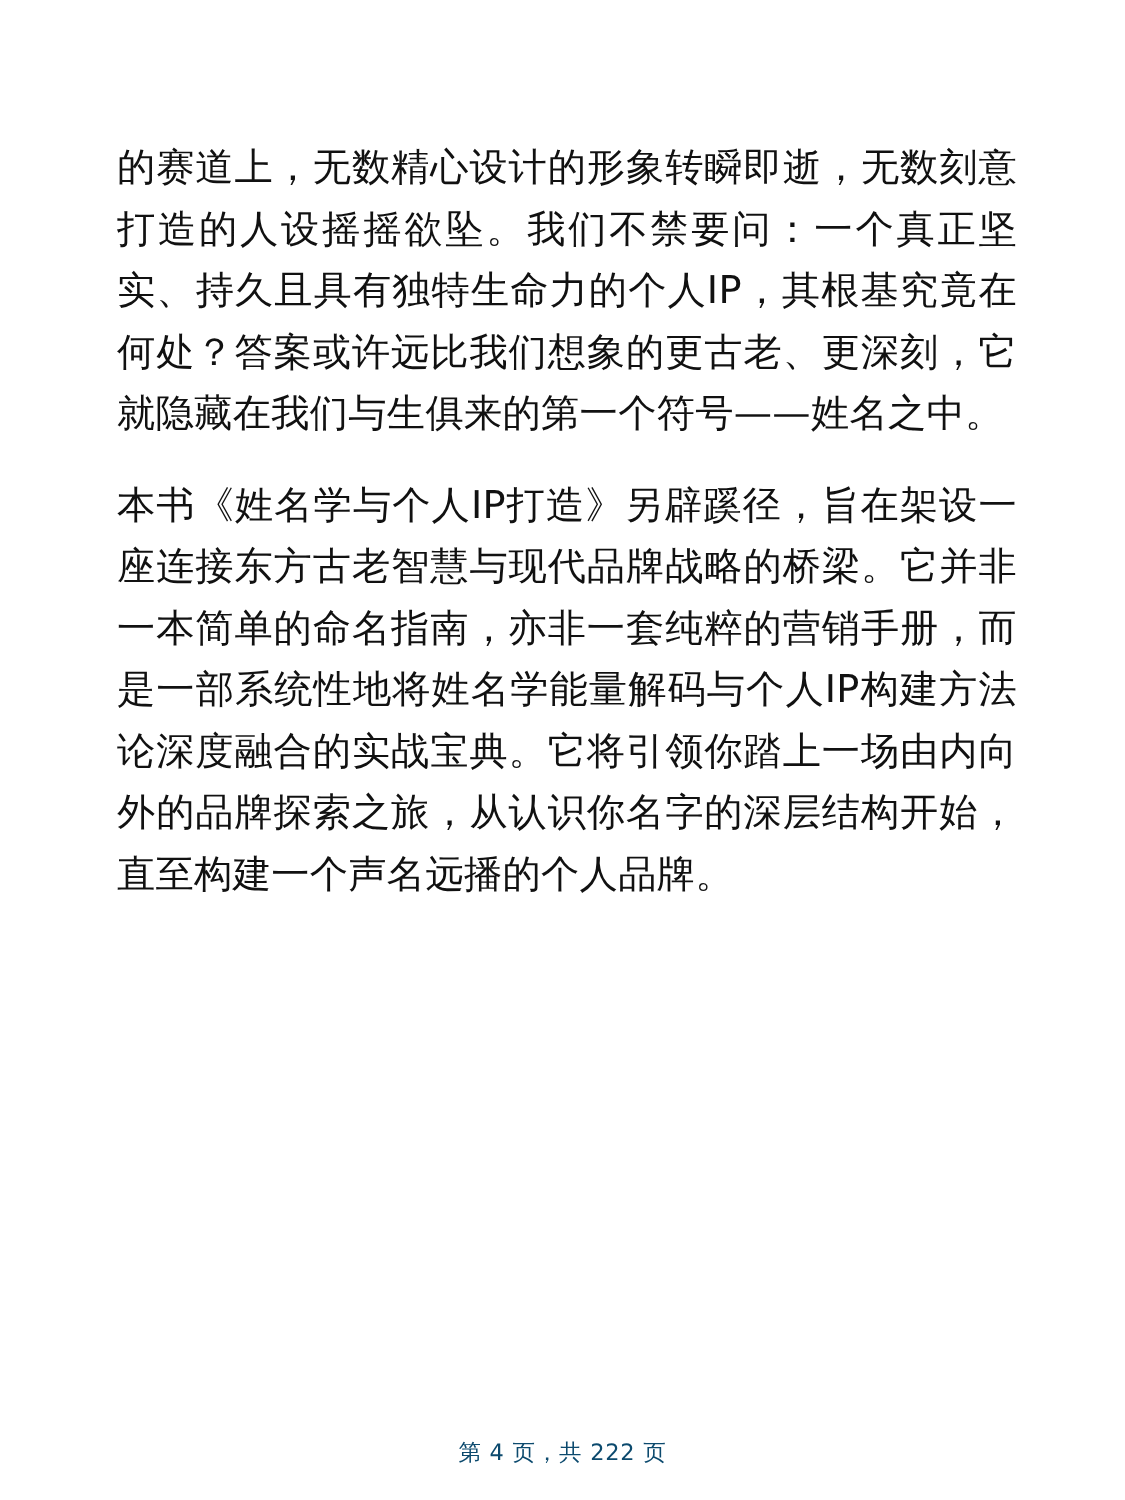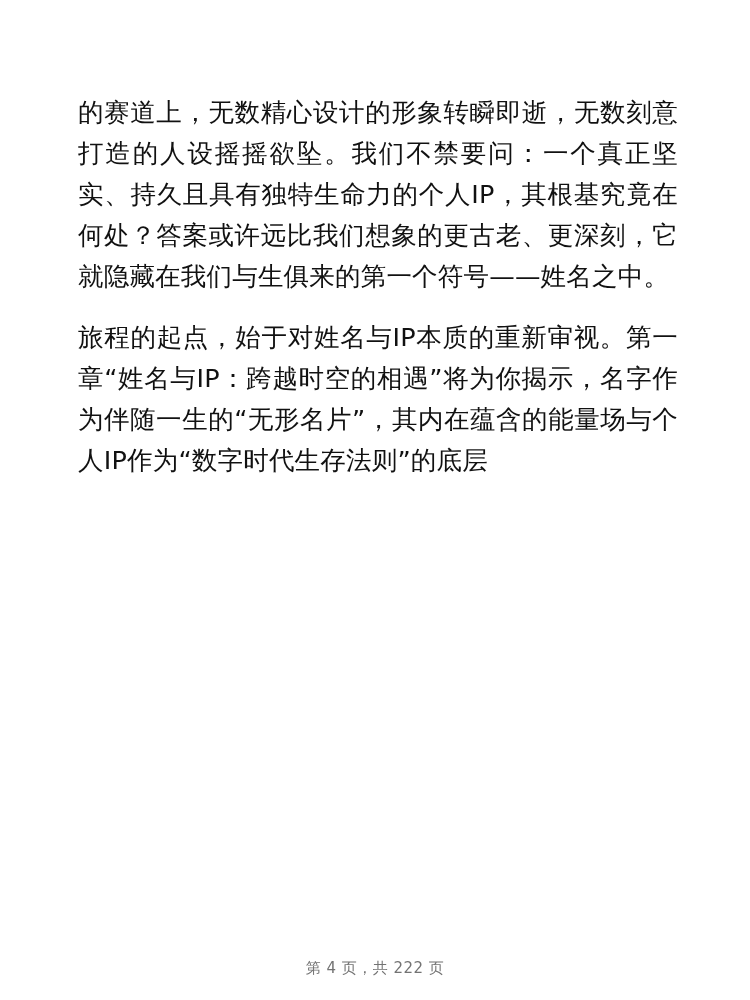--- a/index.html
+++ b/index.html
@@ -42,28 +42,28 @@
   }
   .footer {
     position: absolute;
     left: 0;
     right: 0;
     bottom: 22px;
     text-align: center;
   }
   .footer-text {
     font-size: 15px;
-    color: #737373;
+    color: #0c4a6e;
     letter-spacing: 0.5px;
   }
 </style>
 </head>
 <body>
 
 <div class="page">
   <div class="body-text">
     <p class="para">的赛道上，无数精心设计的形象转瞬即逝，无数刻意打造的人设摇摇欲坠。我们不禁要问：一个真正坚实、持久且具有独特生命力的个人IP，其根基究竟在何处？答案或许远比我们想象的更古老、更深刻，它就隐藏在我们与生俱来的第一个符号——姓名之中。</p>
-    <p class="para">旅程的起点，始于对姓名与IP本质的重新审视。第一章“姓名与IP：跨越时空的相遇”将为你揭示，名字作为伴随一生的“无形名片”，其内在蕴含的能量场与个人IP作为“数字时代生存法则”的底层</p>
+    <p class="para">本书《姓名学与个人IP打造》另辟蹊径，旨在架设一座连接东方古老智慧与现代品牌战略的桥梁。它并非一本简单的命名指南，亦非一套纯粹的营销手册，而是一部系统性地将姓名学能量解码与个人IP构建方法论深度融合的实战宝典。它将引领你踏上一场由内向外的品牌探索之旅，从认识你名字的深层结构开始，直至构建一个声名远播的个人品牌。</p>
   </div>
   <div class="footer">
     <span class="footer-text">第 4 页，共 222 页</span>
   </div>
 </div>
 
 </body></html>

